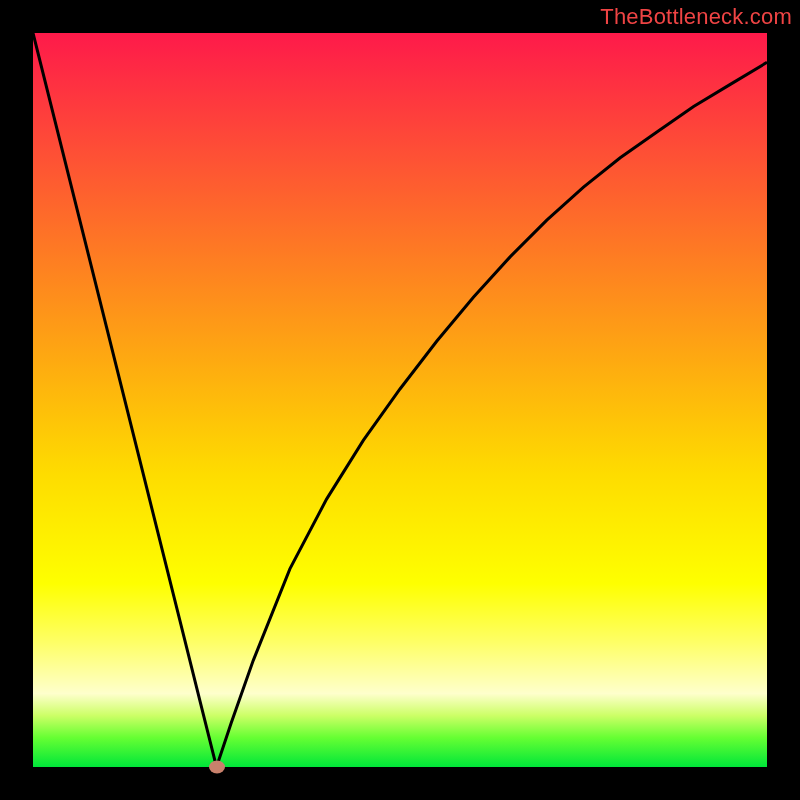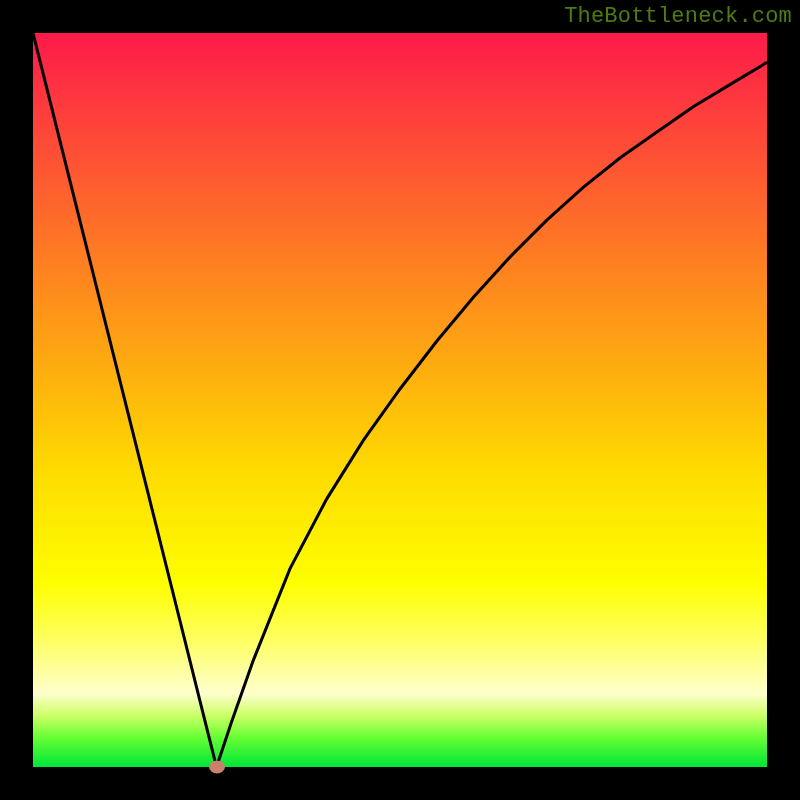--- a/index.html
+++ b/index.html
@@ -32,23 +32,23 @@
       #feff66 83%,
       #feffcc 90%,
       #ccff66 93%,
       #66ff33 96%,
       #00e639 100%);
   }
   .watermark {
     position: absolute;
     top: 4px;
     right: 8px;
-    font-family: Liberation Mono, monospace;
+    font-family: Liberation Sans, sans-serif;
     font-size: 22px;
-    color: #4d7c0f;
+    color: #ef4444;
     letter-spacing: 0.2px;
   }
   svg.curve {
     position: absolute;
     left: 0;
     top: 0;
     width: 734px;
     height: 734px;
   }
   .marker {

